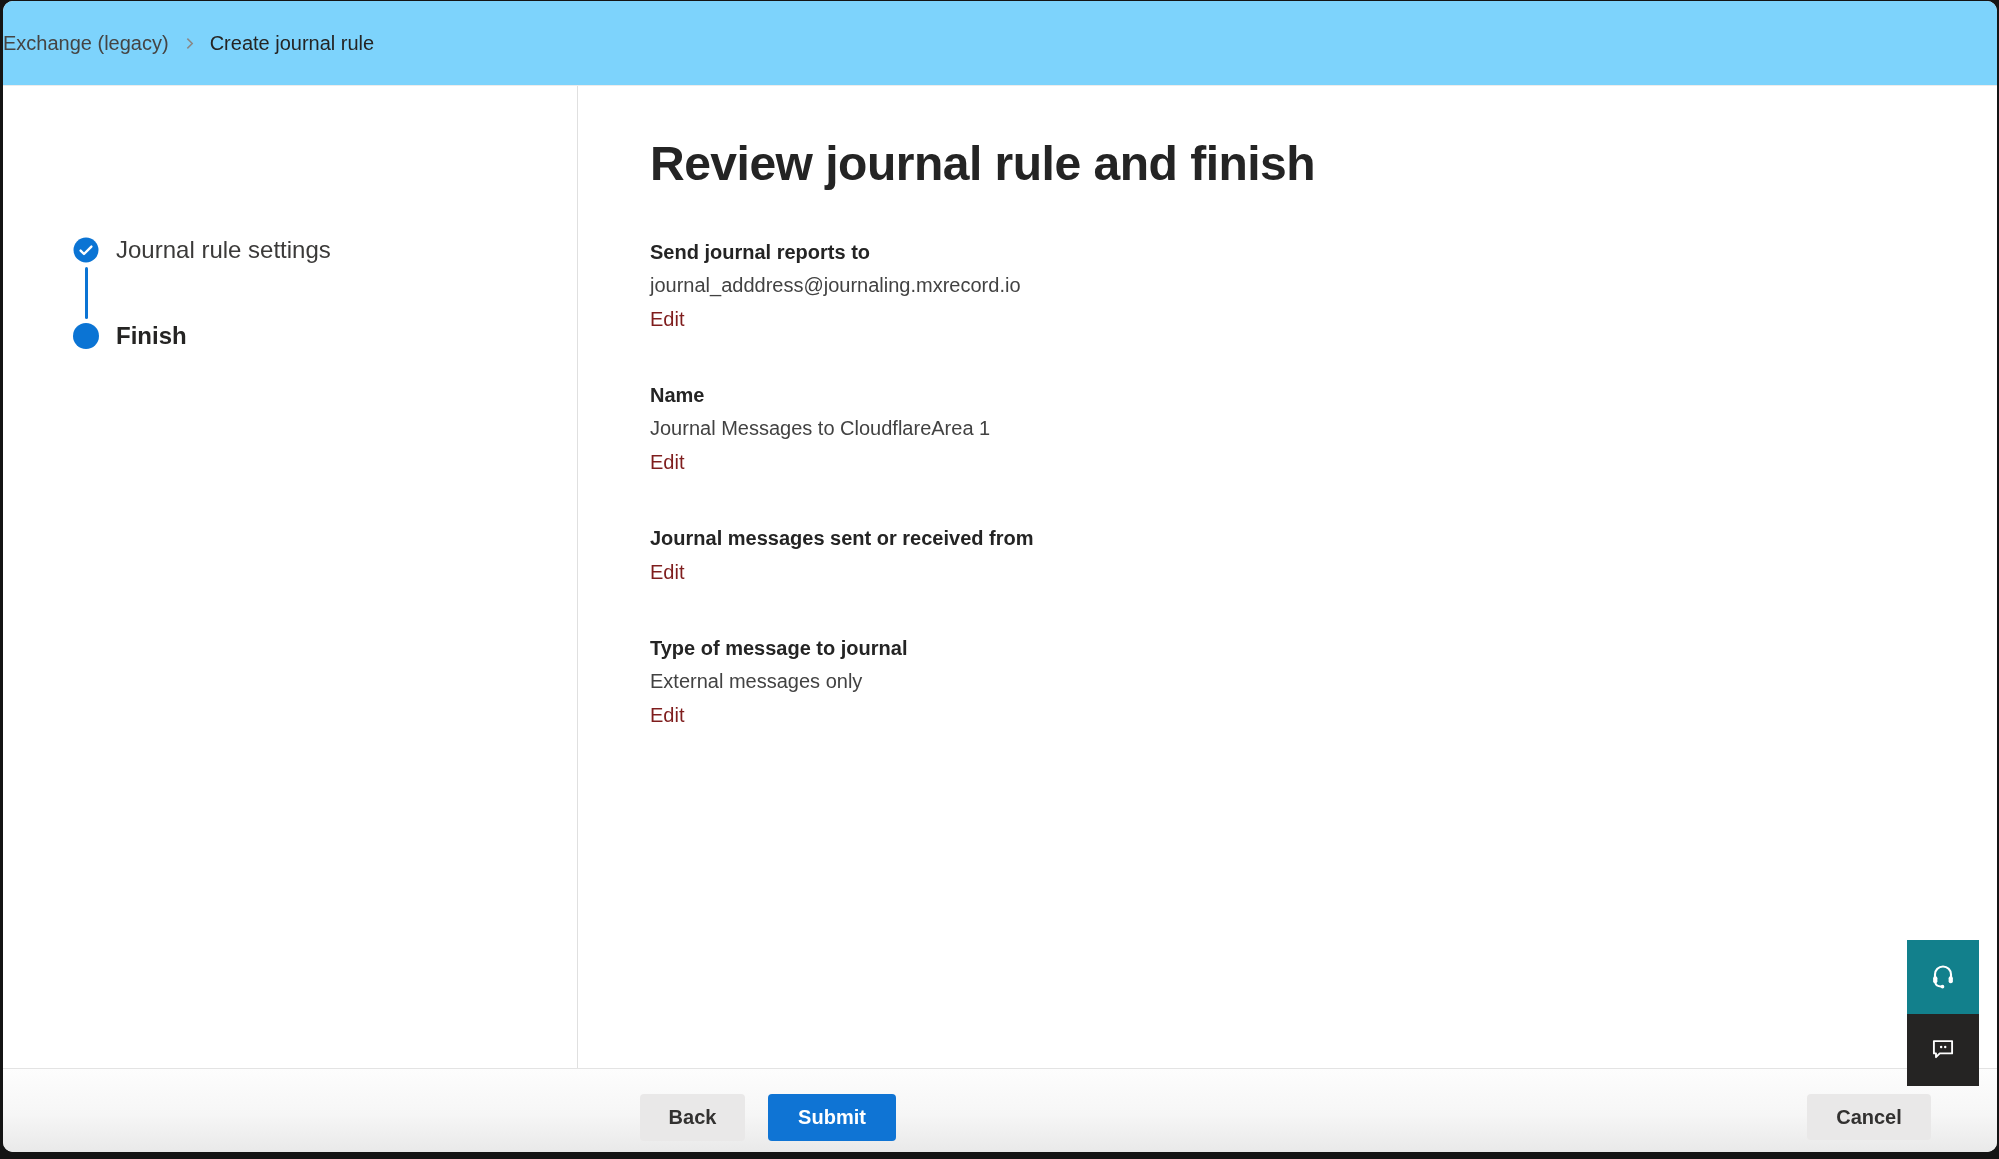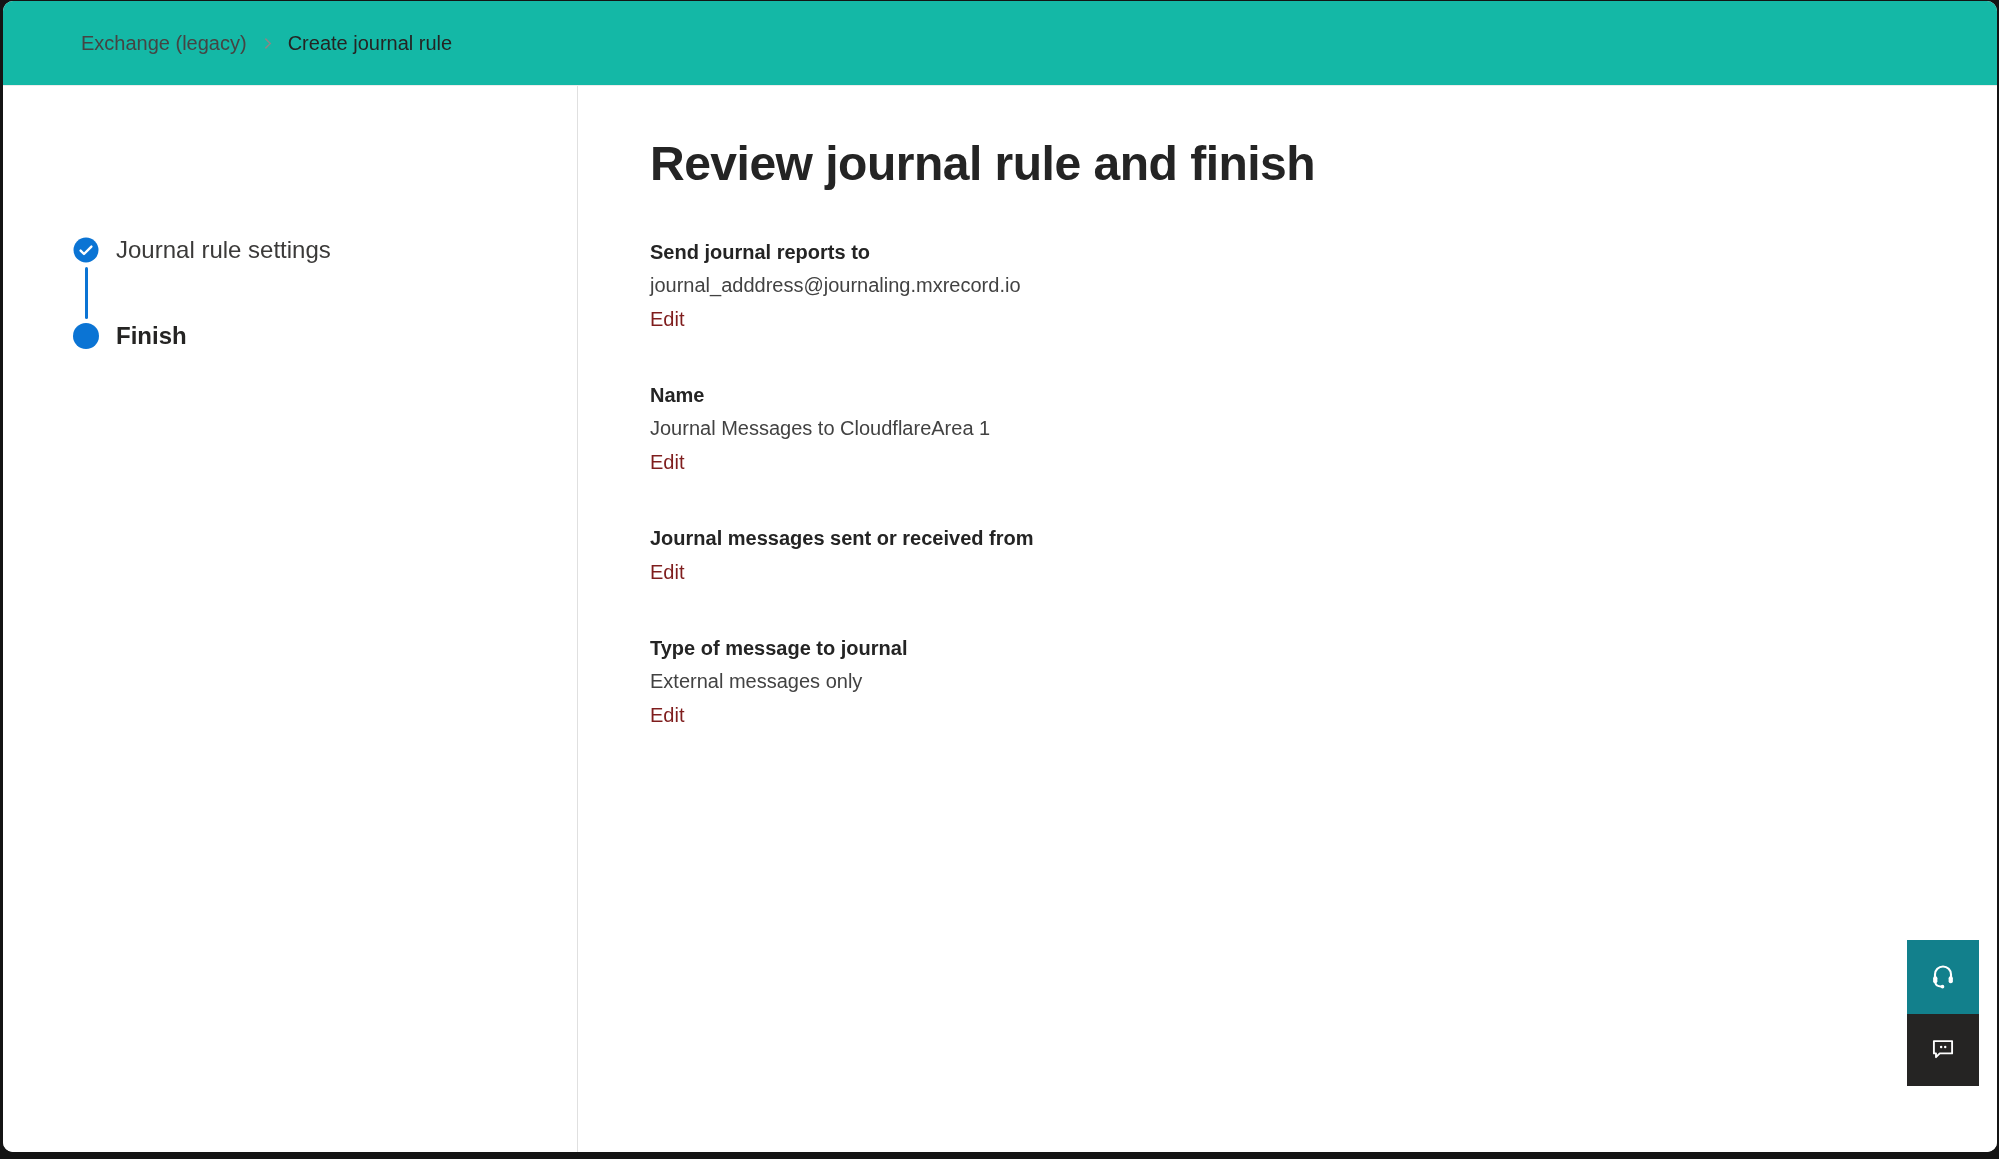--- a/index.html
+++ b/index.html
@@ -18,23 +18,22 @@
     overflow: hidden;
     display: flex;
     flex-direction: column;
   }
   
   .header {
     height: 85px;
     flex: 0 0 85px;
     display: flex;
     align-items: center;
-    padding-left: 78px;
     border-bottom: 1px solid #ececec;
-    background: #14b8a6;
+    background: #7dd3fc;
   }
   .crumb { font-size: 20px; color: #454443; cursor: pointer; }
   .crumb.current { color: #252423; cursor: default; }
   .crumb-sep { margin: 0 14px; display: inline-flex; align-items: center; }
   
   .content-row { flex: 1 1 auto; display: flex; min-height: 0; }
   .sidebar {
     width: 575px;
     flex: 0 0 575px;
     border-right: 1px solid #e0e0e0;
@@ -175,20 +174,25 @@
       </div>
 
       <div class="section">
         <div class="section-label">Type of message to journal</div>
         <div class="section-value">External messages only</div>
         <a class="edit-link">Edit</a>
       </div>
     </div>
   </div>
 
+  <div class="footer">
+    <button class="btn btn-gray btn-back">Back</button>
+    <button class="btn btn-submit">Submit</button>
+    <button class="btn btn-gray btn-cancel">Cancel</button>
+  </div>
 
 </div>
 
 <div class="help-rail">
   <button class="help-btn support">
     <span>
       <svg width="30" height="30" viewBox="0 0 24 24" fill="none">
         <path d="M5.6 14.2 v-3.4 a6.4 6.4 0 0 1 12.8 0 v3.4" stroke="#ffffff" stroke-width="1.7" fill="none" stroke-linecap="round"></path>
         <rect x="4.1" y="12.2" width="3.4" height="5.6" rx="1.6" fill="#ffffff"></rect>
         <rect x="16.5" y="12.2" width="3.4" height="5.6" rx="1.6" fill="#ffffff"></rect>

